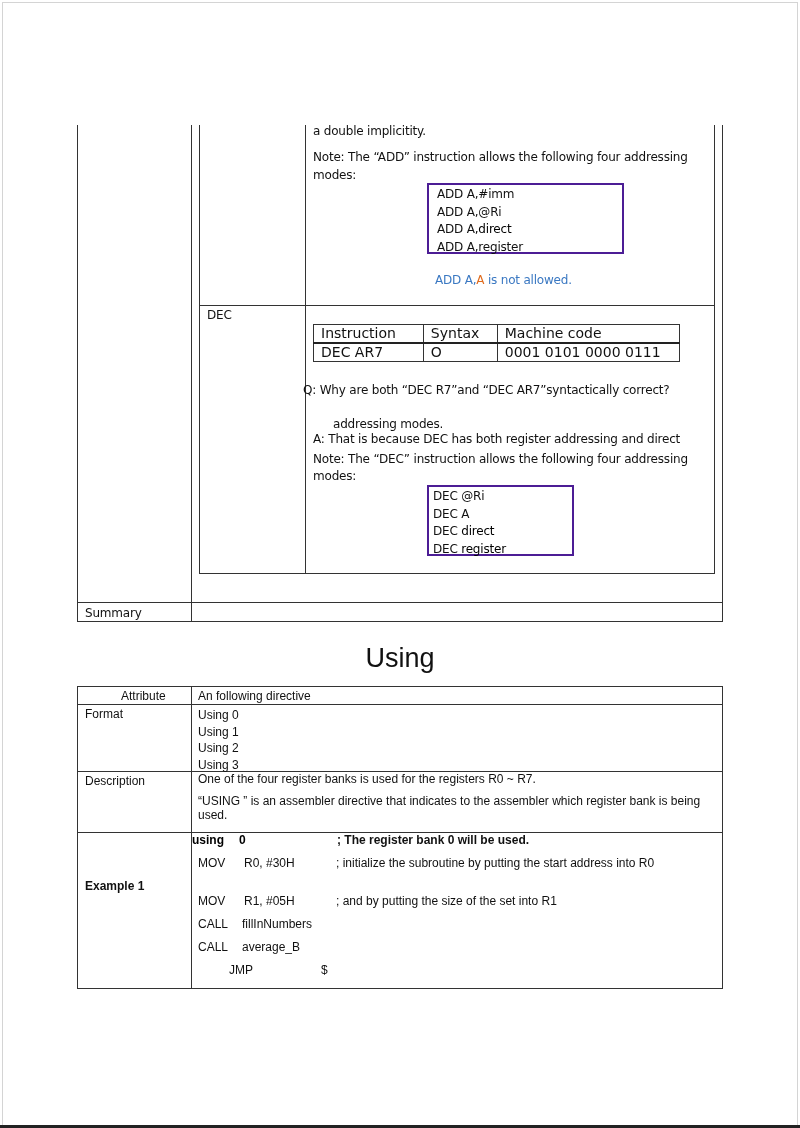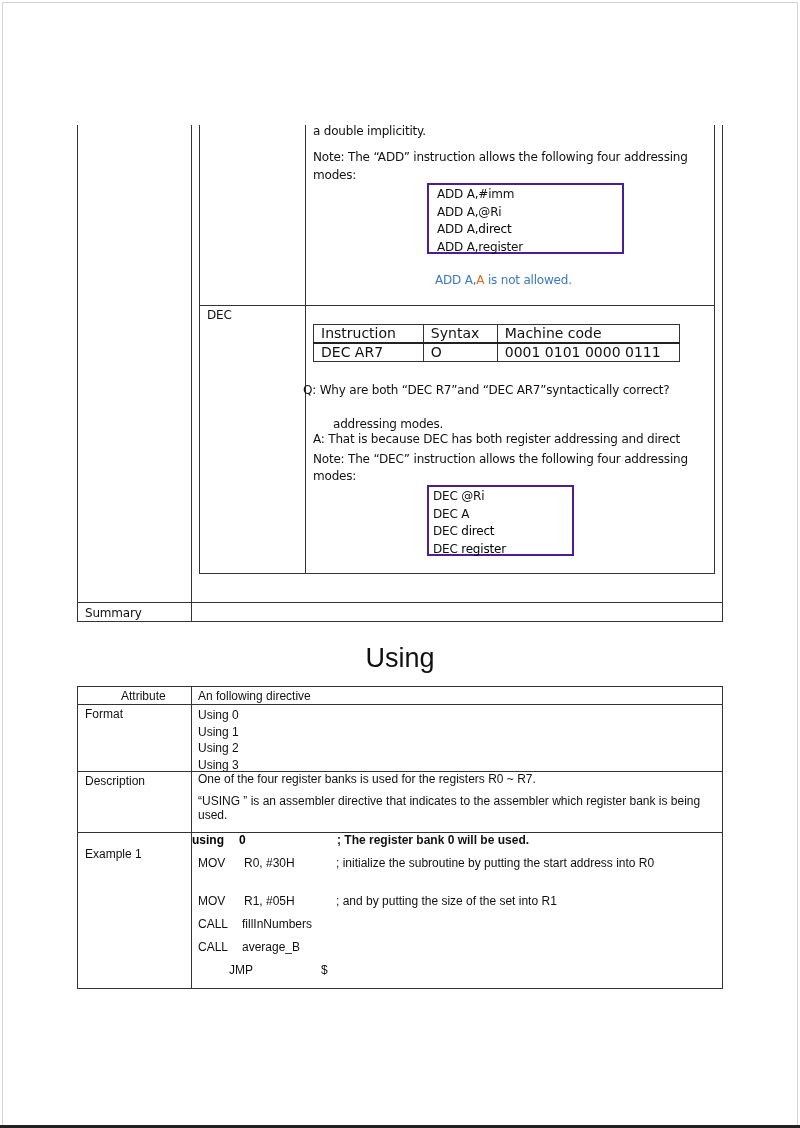--- a/index.html
+++ b/index.html
@@ -125,21 +125,21 @@
   <div>Using 1</div>
   <div>Using 2</div>
   <div>Using 3</div>
 </div>
 
 <div class="abs cal" style="left:85px; top:774px;">Description</div>
 <div class="abs cal" style="left:198px; top:772px;">One of the four register banks is used for the registers R0 ~ R7.</div>
 <div class="abs cal" style="left:198px; top:794px;">“USING ” is an assembler directive that indicates to the assembler which register bank is being</div>
 <div class="abs cal" style="left:198px; top:808px;">used.</div>
 
-<div class="abs cal" style="left:85px; top:847px;">Example 1</div>
+<div class="abs cal" style="left:85px; top:879px;font-weight:bold;">Example 1</div>
 
 <div class="code-row bold" style="left:192px; top:833px;">
   <span class="red" style="display:inline-block; width:47px;">using</span><span class="red" style="display:inline-block; width:98px;">0</span><span>; The register bank 0 will be used.</span>
 </div>
 
 <div class="code-row" style="left:198px; top:856px;">
   <span style="display:inline-block; width:46px;">MOV</span><span style="display:inline-block; width:92px;">R0, #30H</span><span>; initialize the subroutine by putting the start address into R0</span>
 </div>
 <div class="code-row" style="left:198px; top:894px;">
   <span style="display:inline-block; width:46px;">MOV</span><span style="display:inline-block; width:92px;">R1, #05H</span><span>; and by putting the size of the set into R1</span>

